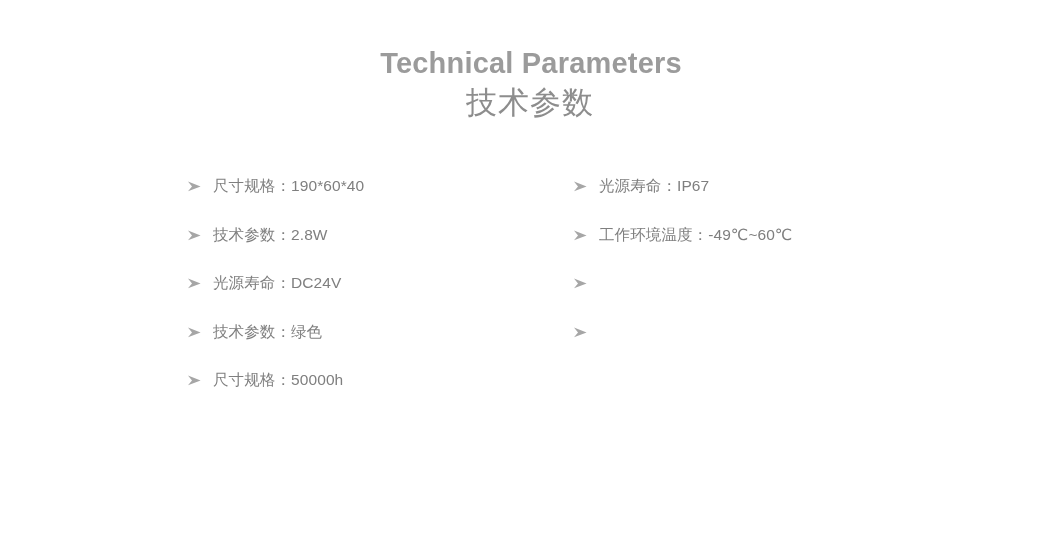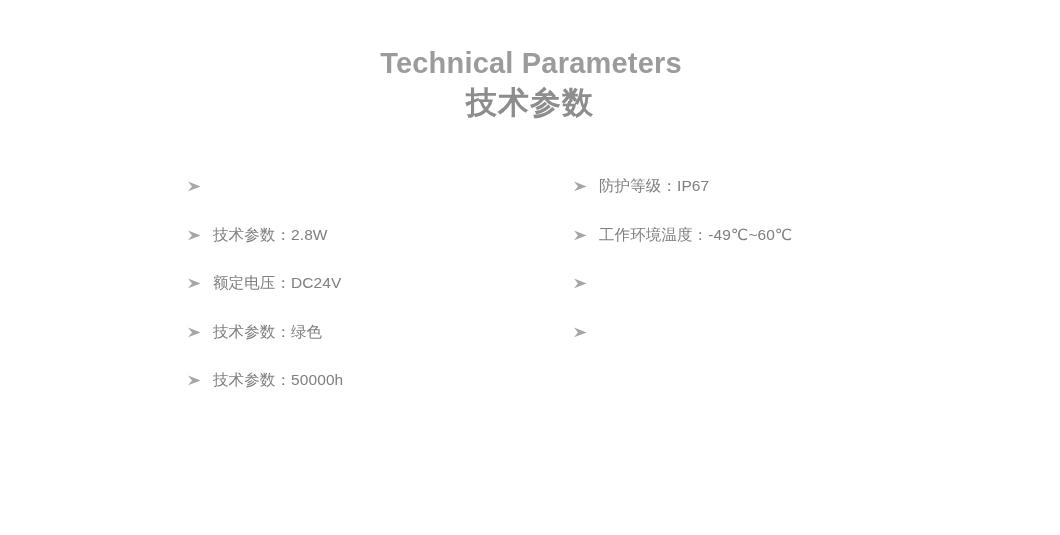--- a/index.html
+++ b/index.html
@@ -36,21 +36,21 @@
     font-weight: bold;
     color: #9b9b9b;
     letter-spacing: 0.2px;
     line-height: 38px;
     margin: 0;
     padding-left: 2px;
   }
 
   .title-cn {
     font-size: 31px;
-    font-weight: bold;
+    font-weight: normal;
     color: #8d8d8d;
     line-height: 42px;
     margin: 0;
     letter-spacing: 1px;
   }
 
   
   .specs {
     position: absolute;
     left: 0;
@@ -107,69 +107,70 @@
   <div class="specs">
 
     <div class="spec-col left">
 
       <div class="spec-item">
         <span class="bullet-icon">
           <svg width="15" height="11" viewBox="0 0 15 11" aria-hidden="true">
             <path d="M1 0.6 L13.6 5.4 L1 10.2 L5 5.4 Z" fill="#a6a6a6"></path>
           </svg>
         </span>
+        <span class="spec-text">尺寸规格：190*60*40</span>
       </div>
 
       <div class="spec-item">
         <span class="bullet-icon">
           <svg width="15" height="11" viewBox="0 0 15 11" aria-hidden="true">
             <path d="M1 0.6 L13.6 5.4 L1 10.2 L5 5.4 Z" fill="#a6a6a6"></path>
           </svg>
         </span>
         <span class="spec-text">技术参数：2.8W</span>
       </div>
 
       <div class="spec-item">
         <span class="bullet-icon">
           <svg width="15" height="11" viewBox="0 0 15 11" aria-hidden="true">
             <path d="M1 0.6 L13.6 5.4 L1 10.2 L5 5.4 Z" fill="#a6a6a6"></path>
           </svg>
         </span>
-        <span class="spec-text">额定电压：DC24V</span>
+        <span class="spec-text">光源寿命：DC24V</span>
       </div>
 
       <div class="spec-item">
         <span class="bullet-icon">
           <svg width="15" height="11" viewBox="0 0 15 11" aria-hidden="true">
             <path d="M1 0.6 L13.6 5.4 L1 10.2 L5 5.4 Z" fill="#a6a6a6"></path>
           </svg>
         </span>
         <span class="spec-text">技术参数：绿色</span>
       </div>
 
       <div class="spec-item">
         <span class="bullet-icon">
           <svg width="15" height="11" viewBox="0 0 15 11" aria-hidden="true">
             <path d="M1 0.6 L13.6 5.4 L1 10.2 L5 5.4 Z" fill="#a6a6a6"></path>
           </svg>
         </span>
-        <span class="spec-text">技术参数：50000h</span>
+        <span class="spec-text">尺寸规格：50000h</span>
       </div>
 
     </div>
 
     <div class="spec-col right">
 
       <div class="spec-item">
         <span class="bullet-icon">
           <svg width="15" height="11" viewBox="0 0 15 11" aria-hidden="true">
             <path d="M1 0.6 L13.6 5.4 L1 10.2 L5 5.4 Z" fill="#a6a6a6"></path>
           </svg>
         </span>
-        <span class="spec-text">防护等级：IP67</span>
+        <span class="spec-text">光源寿命：IP67</span>
       </div>
 
       <div class="spec-item">
         <span class="bullet-icon">
           <svg width="15" height="11" viewBox="0 0 15 11" aria-hidden="true">
             <path d="M1 0.6 L13.6 5.4 L1 10.2 L5 5.4 Z" fill="#a6a6a6"></path>
           </svg>
         </span>
         <span class="spec-text">工作环境温度：-49℃~60℃</span>
       </div>

